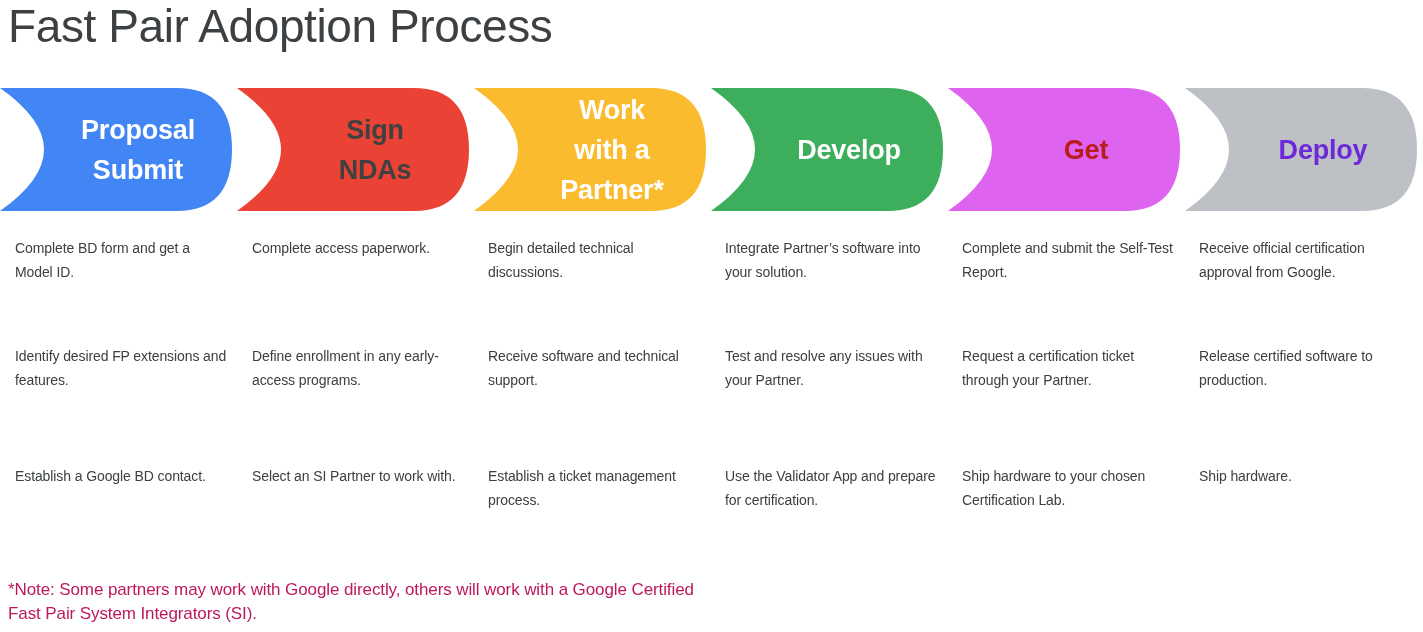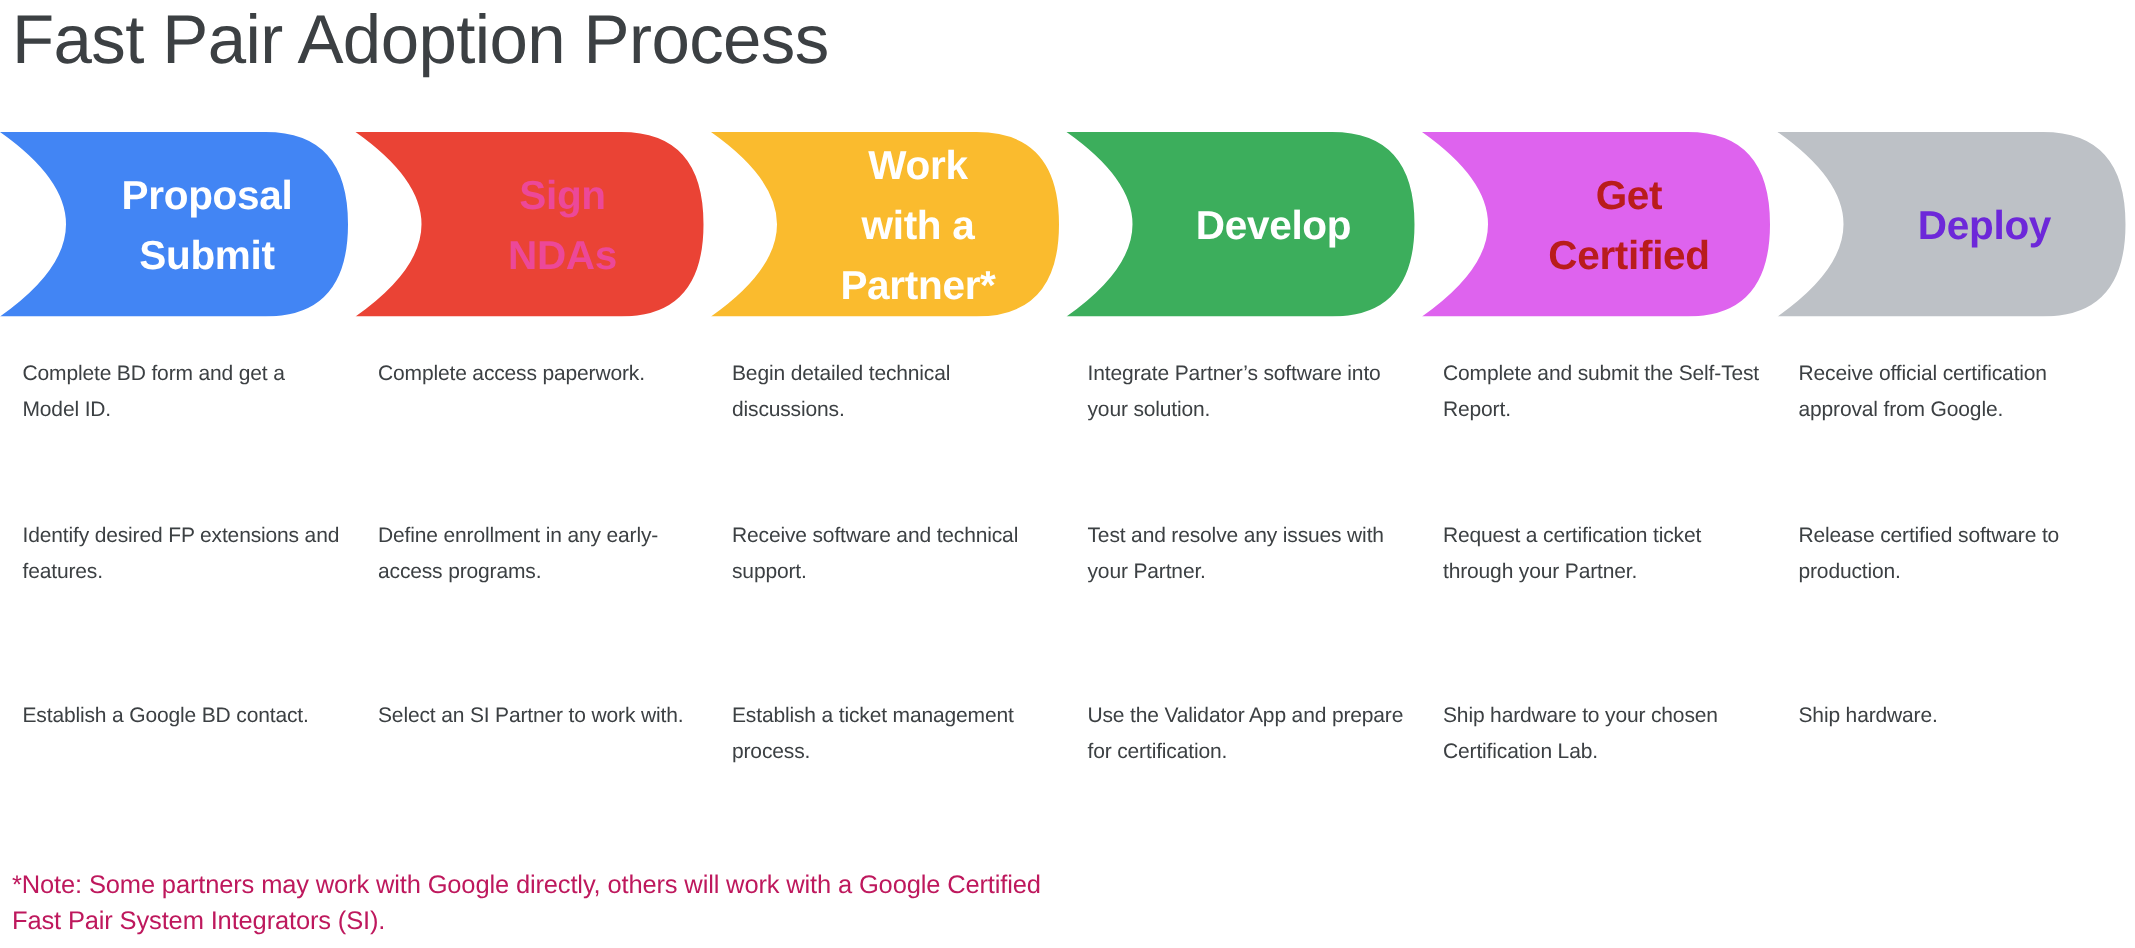--- a/index.html
+++ b/index.html
@@ -113,35 +113,34 @@
 
       <path d="M 1185 0 L 1362 0 Q 1417 0 1417 61.5 Q 1417 123 1362 123 L 1185 123 Q 1229 92 1229 61.5 Q 1229 31 1185 0 Z" fill="#BDC1C6"></path>
     </g>
   </svg>
 </div>
 
 <div class="band-label" style="left: 44px; width: 188px; color: rgb(255, 255, 255);">
     <span>Proposal</span>
     <span>Submit</span>
   </div>
-<div class="band-label" style="left: 281px; width: 188px; color: #ec4899;">
+<div class="band-label" style="left: 281px; width: 188px; color: #404040;">
     <span>Sign</span>
     <span>NDAs</span>
   </div>
 <div class="band-label" style="left: 518px; width: 188px; color: rgb(255, 255, 255);">
     <span>Work</span>
     <span>with a</span>
     <span>Partner*</span>
   </div>
 <div class="band-label" style="left: 755px; width: 188px; color: rgb(255, 255, 255);">
     <span>Develop</span>
   </div>
 <div class="band-label" style="left: 992px; width: 188px; color: #b91c1c;">
     <span>Get</span>
-    <span>Certified</span>
   </div>
 <div class="band-label" style="left: 1229px; width: 188px; color: #6d28d9;">
     <span>Deploy</span>
   </div>
 
 <div class="columns">
   <div class="column" style="left:15px;">
     <div class="bullet b1">Complete BD form and get a Model ID.</div>
     <div class="bullet b2">Identify desired FP extensions and features.</div>
     <div class="bullet b3">Establish a Google BD contact.</div>

